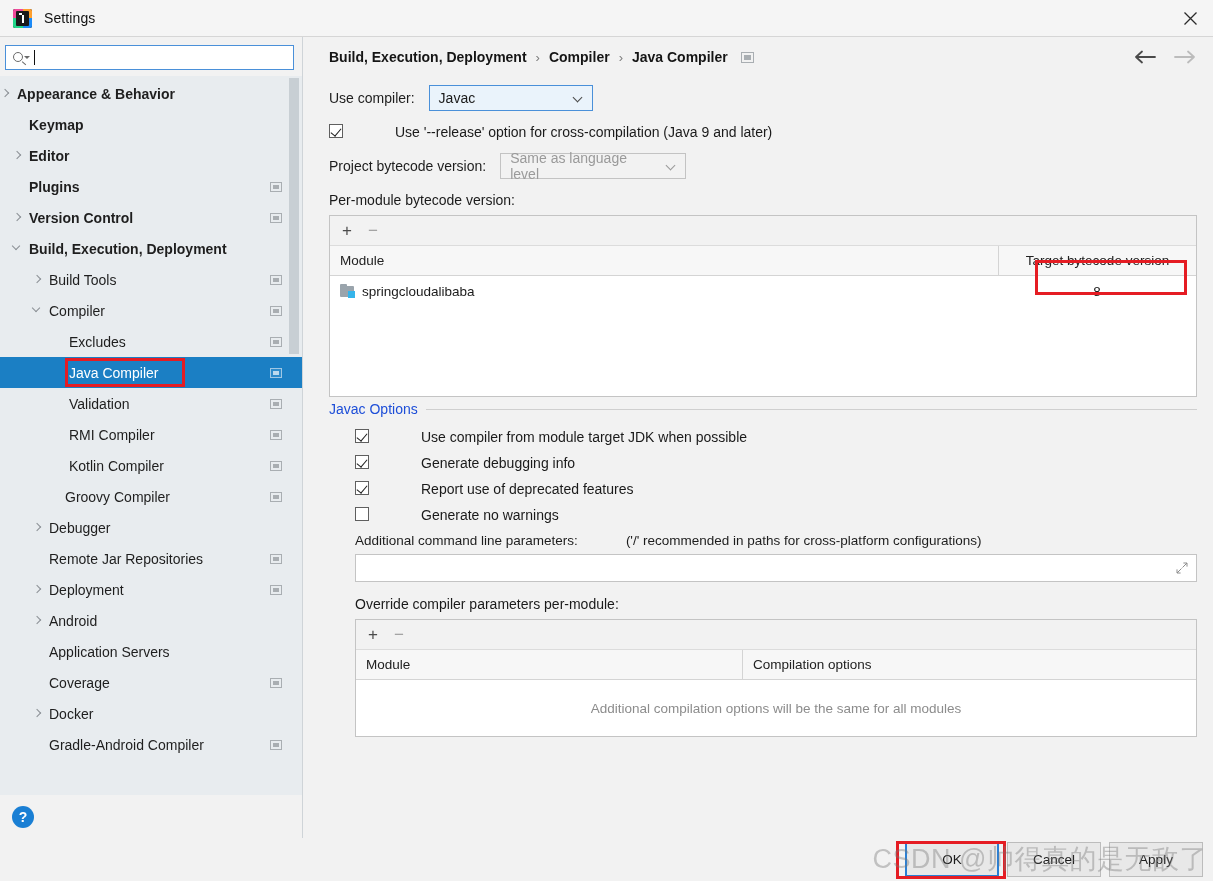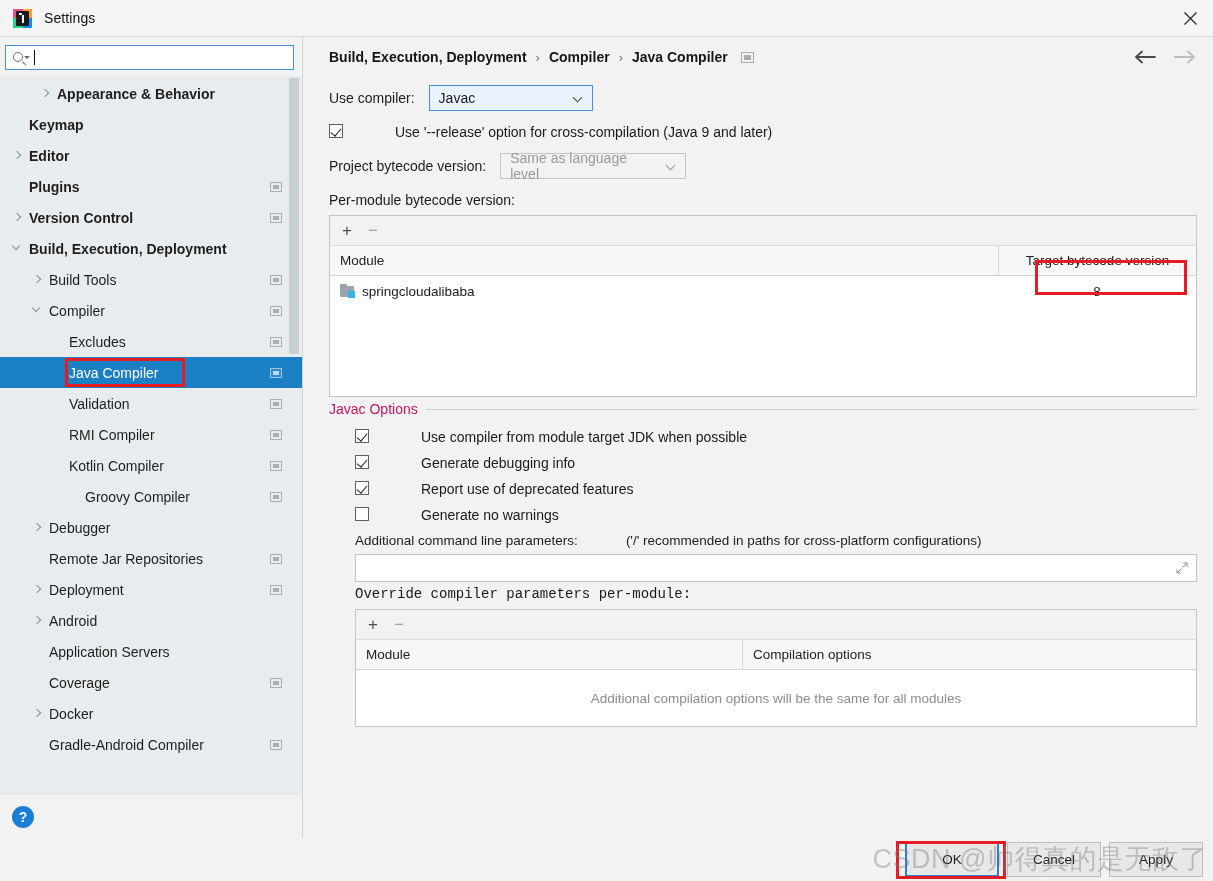--- a/index.html
+++ b/index.html
@@ -241,21 +241,21 @@
     position:absolute; right:0px; bottom:0px; width:7px; height:7px; background:#35b4ea;
   }
   .tbody-empty {
     display:flex; align-items:center; justify-content:center;
     color:#8c8c8c; font-size:13.5px;
   }
 
   
   .fieldset { margin-top: 4px; }
   .fs-legend { display:flex; align-items:center; gap: 8px; margin-bottom: 12px; }
-  .fs-legend .t { font-size: 14px; color:#be185d; white-space:nowrap; }
+  .fs-legend .t { font-size: 14px; color:#1d4ed8; white-space:nowrap; }
   .fs-legend .line { flex:1; height:1px; background:#cfcfcf; }
   .fs-inner { padding-left: 26px; }
 
   .hintrow { display:flex; align-items:center; margin: 6px 0 6px 0; }
   .hint { color:#1d1d1d; font-size:13.5px; }
   .textfield {
     height: 28px; border:1px solid #c4c4c4; background:#fff;
     display:flex; align-items:center; padding: 0 8px; position:relative;
   }
   .expand-ico {
@@ -316,21 +316,21 @@
             <div class="lens"></div>
               <div class="hdl"></div>
               <div class="tri"></div>
           </div>
           <div class="search-caret"></div>
           <input class="search-input" type="text" placeholder="" style="">
         </div>
       </div>
 
       <div class="tree" id="tree">
-          <div class="tnode bold" style="padding-left: 0; margin-left: 40px;">
+          <div class="tnode bold" style="padding-left: 0;">
             <span class="arrow closed">
               <i></i>
             </span>
             <span class="label">Appearance &amp; Behavior</span>
           </div>
           <div class="tnode bold" style="padding-left: 12px;">
             <span class="arrow none"></span>
             <span class="label">Keymap</span>
           </div>
           <div class="tnode bold" style="padding-left: 12px;">
@@ -390,21 +390,21 @@
           <div class="tnode" style="padding-left: 52px;">
             <span class="arrow none"></span>
             <span class="label">RMI Compiler</span>
             <span class="badge"></span>
           </div>
           <div class="tnode" style="padding-left: 52px;">
             <span class="arrow none"></span>
             <span class="label">Kotlin Compiler</span>
             <span class="badge"></span>
           </div>
-          <div class="tnode" style="padding-left: 68px;">
+          <div class="tnode" style="padding-left: 48px;">
             <span class="arrow none"></span>
             <span class="label">Groovy Compiler</span>
             <span class="badge"></span>
           </div>
           <div class="tnode" style="padding-left: 32px;">
             <span class="arrow closed">
               <i></i>
             </span>
             <span class="label">Debugger</span>
           </div>
@@ -566,21 +566,21 @@
             <div class="textfield">
               <span></span>
               <span class="expand-ico">
                 <svg width="12" height="12" viewBox="0 0 12 12">
                   <path d="M11 1 L6.5 5.5 M11 1 L7.4 1 M11 1 L11 4.6" stroke="#8d8d8d" stroke-width="1" fill="none"></path>
                   <path d="M1 11 L5.5 6.5 M1 11 L4.6 11 M1 11 L1 7.4" stroke="#8d8d8d" stroke-width="1" fill="none"></path>
                 </svg>
               </span>
             </div>
 
-            <div class="sectlabel" style="margin-top:4px;font-family:Liberation Mono, monospace;">Override compiler parameters per-module:</div>
+            <div class="sectlabel" style="margin-top:14px;">Override compiler parameters per-module:</div>
 
             <div class="tablebox" style="height:118px;">
               <div class="tbar">
                 <span class="tbtn">+</span>
                 <span class="tbtn dim">−</span>
               </div>
               <div class="thead">
                 <div class="th" style="width:386px;">Module</div>
                 <div class="th" style="flex:1;">Compilation options</div>
               </div>

